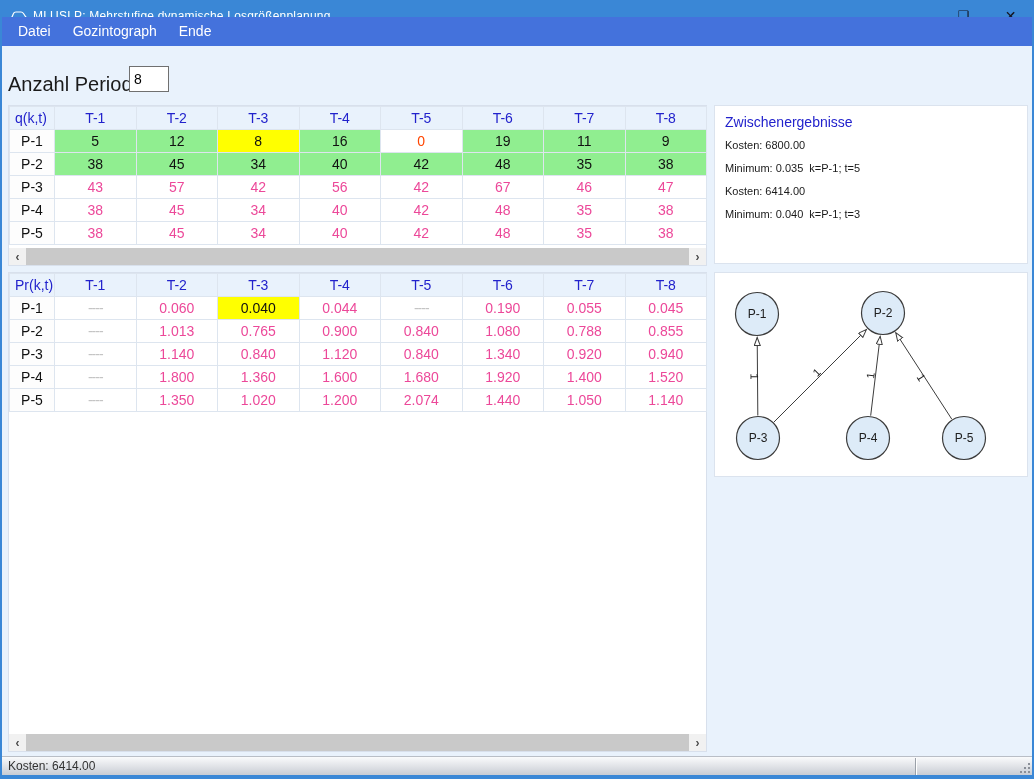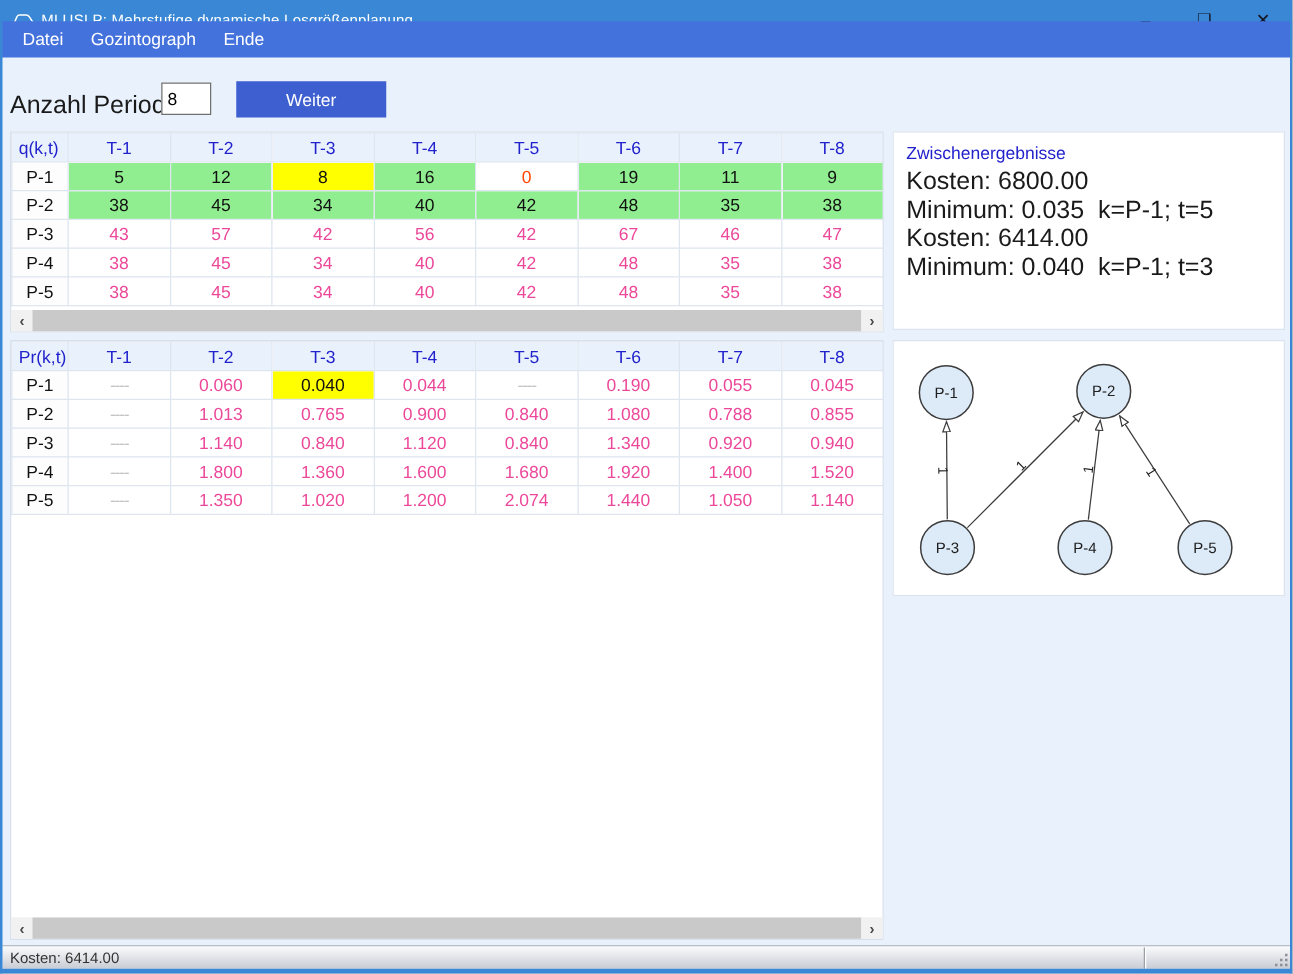--- a/index.html
+++ b/index.html
@@ -47,21 +47,21 @@
   
   .hscroll{position:absolute;left:0;bottom:0;width:100%;height:17px;background:#f1f1f1;
            display:flex;align-items:stretch;}
   .scroll-btn{width:17px;flex:0 0 auto;display:flex;align-items:center;justify-content:center;
               font-size:12px;color:#4a4a4a;font-weight:bold;background:#f1f1f1;}
   .scroll-thumb{flex:1 1 auto;background:#c9c9c9;}
   
   #results-panel{position:absolute;left:714px;top:105px;width:314px;height:159px;background:#fff;
                  border:1px solid #dbe3ee;box-sizing:border-box;padding:5px 0 0 10px;}
   #results-title{color:#2222cc;font-size:14px;line-height:23px;}
-  .result-line{color:#1a1a1a;font-size:20px;line-height:23px;white-space:pre;}
+  .result-line{color:#1a1a1a;font-size:11px;line-height:23px;white-space:pre;}
   #graph-panel{position:absolute;left:714px;top:272px;width:314px;height:205px;background:#fff;
                border:1px solid #dbe3ee;box-sizing:border-box;}
   
   #statusbar{position:absolute;left:2px;top:756px;width:1030px;height:19px;
              background:linear-gradient(#fafbfc,#e4e6ea 45%,#c8ccd4);
              border-top:1px solid #b9bec6;box-sizing:border-box;z-index:30;}
   #status-text{position:absolute;left:6px;top:0;line-height:18px;font-size:12px;color:#333;}
   #status-divider{position:absolute;left:913px;top:1px;width:1px;height:17px;background:#9aa0a8;
                   box-shadow:1px 0 0 #fff;}
   #resize-grip{position:absolute;right:2px;bottom:2px;width:13px;height:13px;}
@@ -85,21 +85,20 @@
   </div>
 
   <div id="menubar">
     <span class="menu-item" id="menu-datei">Datei</span>
     <span class="menu-item">Gozintograph</span>
     <span class="menu-item">Ende</span>
   </div>
 
   <span id="period-label">Anzahl Perioden</span>
   <input id="period-input" type="text" value="8" style="">
-  <button id="weiter-button">Weiter</button>
 
   <div class="grid-panel" id="grid-q">
     <div id="grid-q-table">
         <table class="lotgrid">
           <colgroup>
             <col style="width: 45px;">
             <col style="width: 81.5px;">
             <col style="width: 81.5px;">
             <col style="width: 81.5px;">
             <col style="width: 81.5px;">

